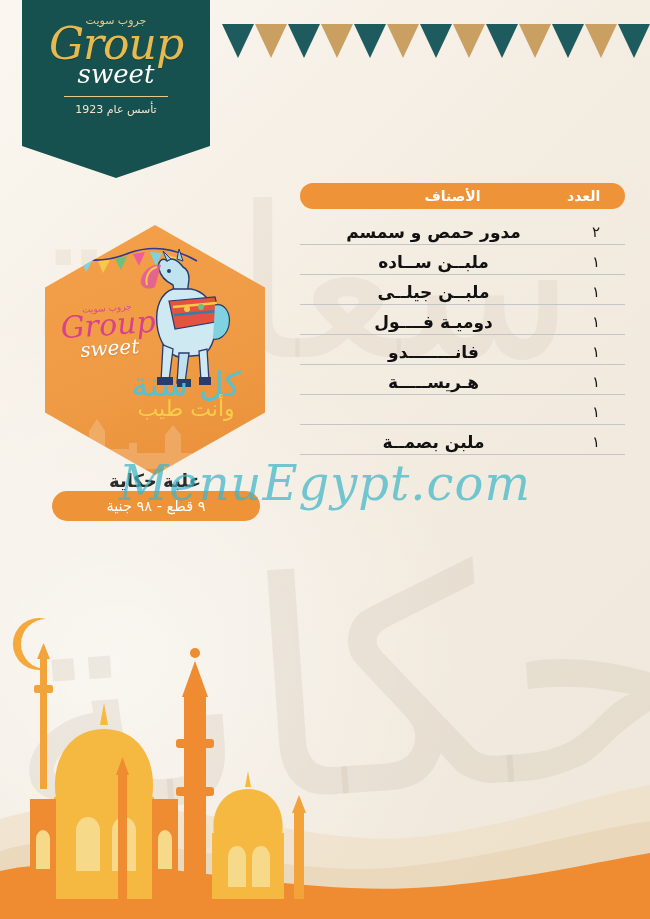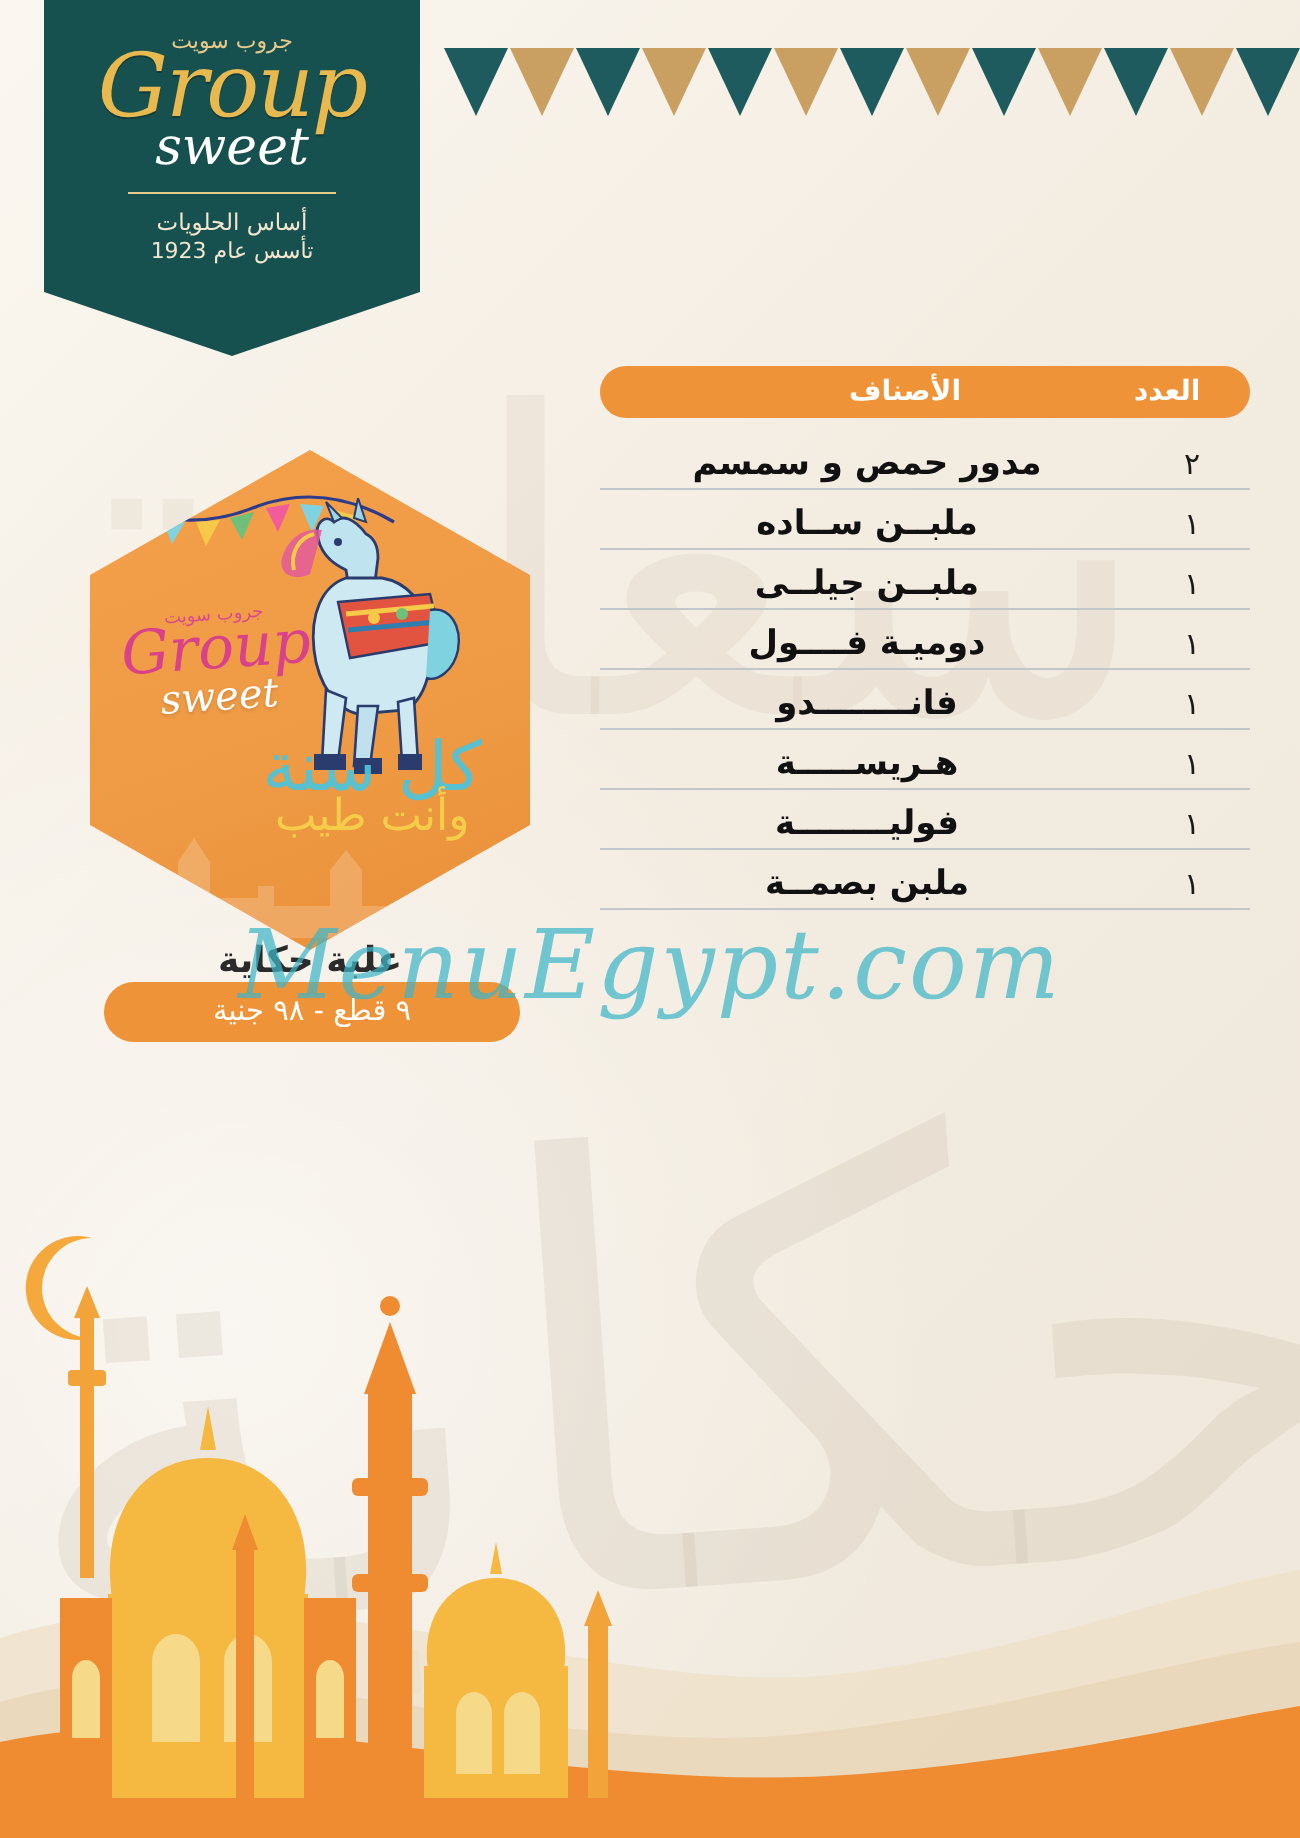--- a/index.html
+++ b/index.html
@@ -324,21 +324,20 @@
       <div class="tri"></div>
       <div class="tri teal"></div>
     </div>
   </div>
 
   <div class="logo-shield">
     <div class="logo-ar-top">جروب سويت</div>
     <div class="logo-group">Group</div>
     <div class="logo-sweet">sweet</div>
     <div class="logo-rule"></div>
-    <div class="logo-tag">أساس الحلويات</div>
     <div class="logo-year">تأسس عام 1923</div>
   </div>
 
   <div class="product">
     <div class="hex">
 
       <svg class="hex-skyline" viewBox="0 0 220 60" preserveAspectRatio="none">
         <path d="M0,60 L0,40 L14,40 L14,28 L20,20 L26,28 L26,40 L44,40 L44,22 L52,10 L60,22 L60,40 L84,40 L84,34 L92,34 L92,44 L120,44 L120,26 L128,16 L136,26 L136,44 L170,44 L170,32 L178,32 L178,44 L220,44 L220,60 Z" fill="#ffffff" opacity="0.55"></path>
       </svg>
 
@@ -418,21 +417,20 @@
       <div class="row">
         <div class="r-count">١</div>
         <div class="r-name">فانــــــــدو</div>
       </div>
       <div class="row">
         <div class="r-count">١</div>
         <div class="r-name">هـريســـــة</div>
       </div>
       <div class="row">
         <div class="r-count">١</div>
-        <div class="r-name">فوليــــــــة</div>
       </div>
       <div class="row">
         <div class="r-count">١</div>
         <div class="r-name">ملبن بصمــة</div>
       </div>
     </div>
   </div>
 
   <div class="watermark">MenuEgypt.com</div>
 

